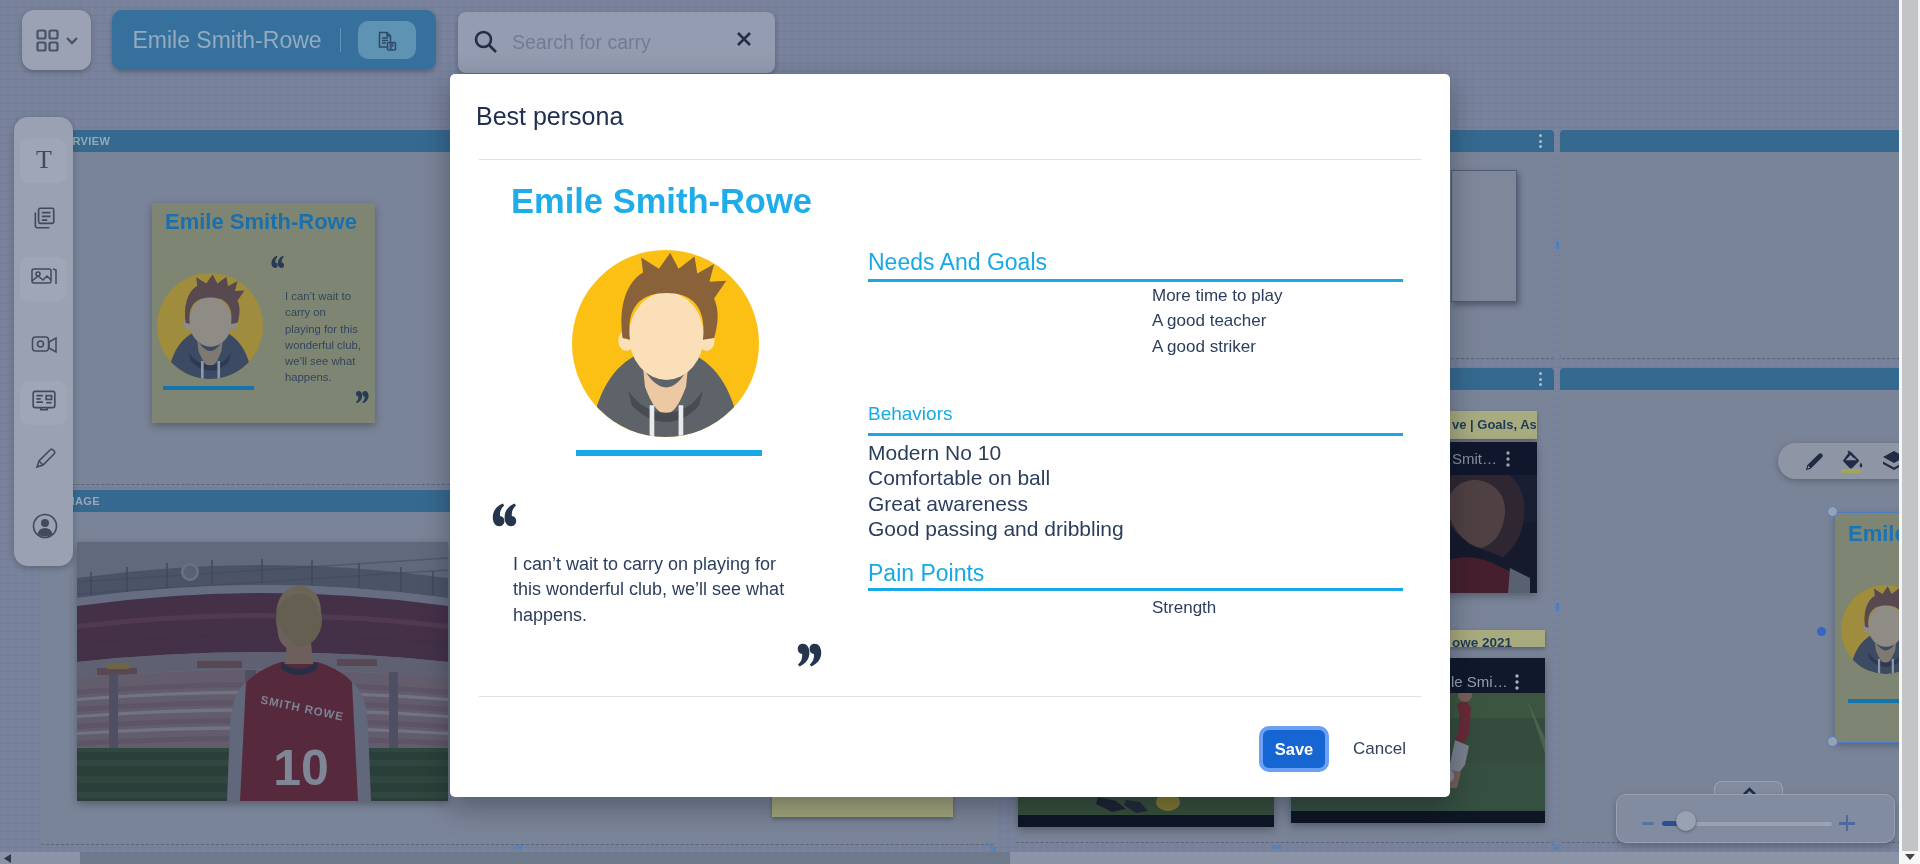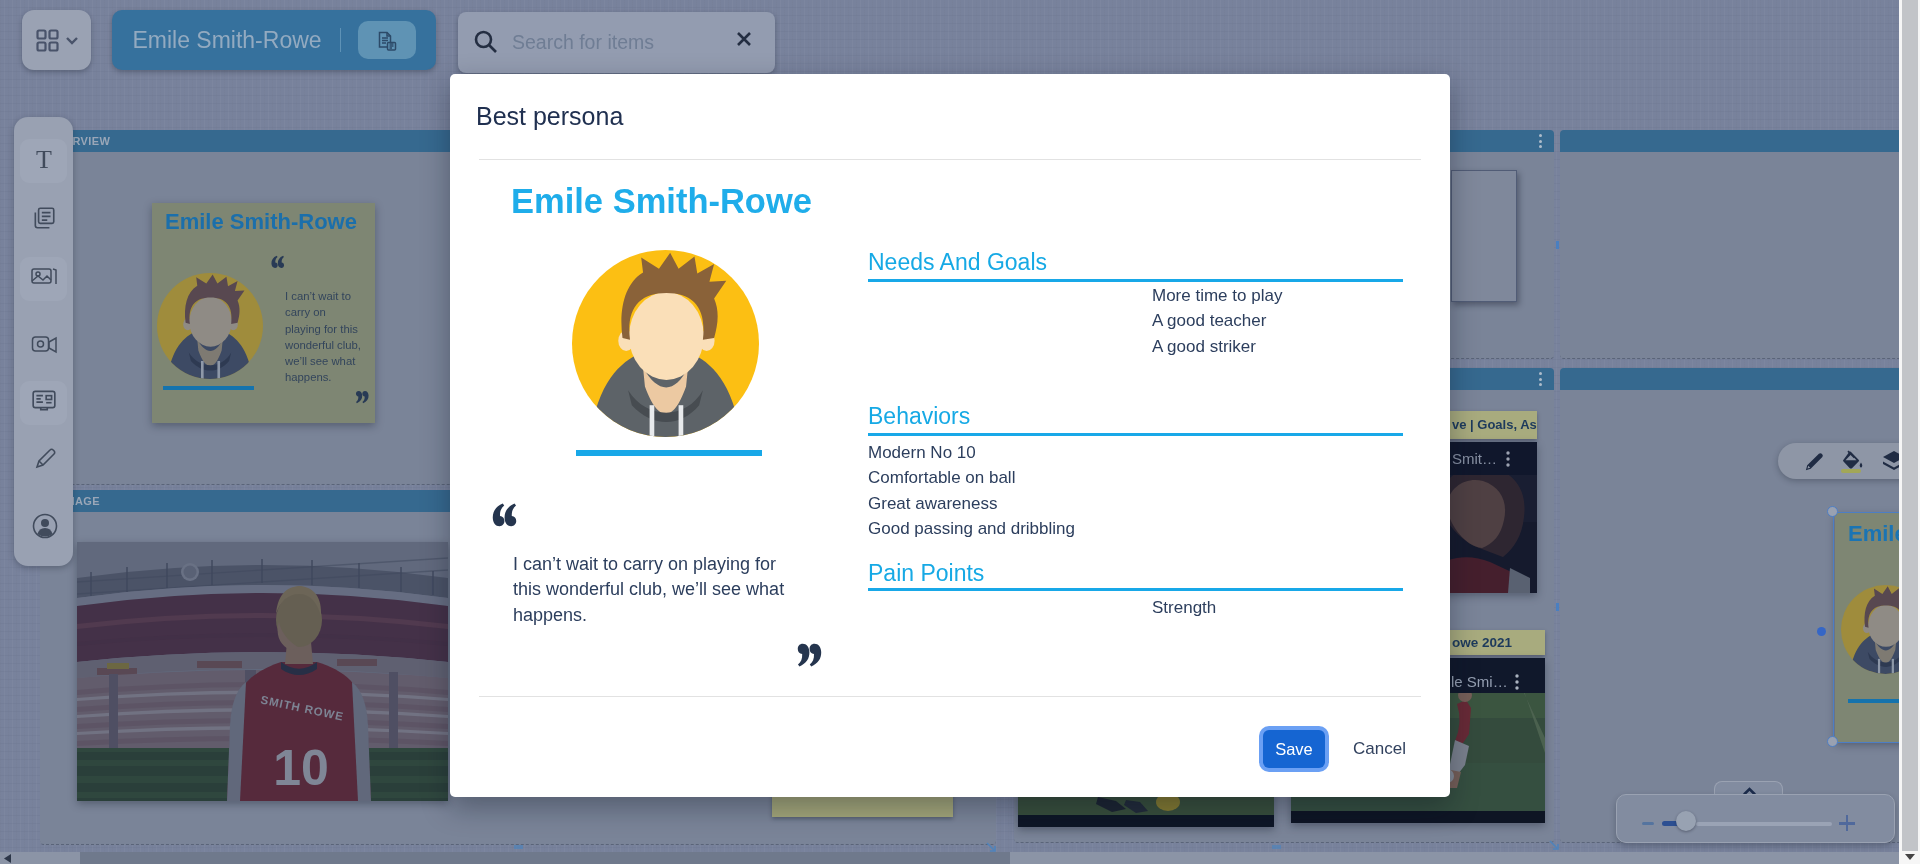--- a/index.html
+++ b/index.html
@@ -174,21 +174,21 @@
   <rect x="0" y="0" width="133" height="33" fill="#10182c"></rect>
   <text x="48" y="22" font-size="15" fill="#a8b2c4" font-family="Liberation Sans">Smit…</text>
   <g fill="#c3cad6">
         <circle cx="104" cy="11" r="1.7"></circle>
         <circle cx="104" cy="17" r="1.7"></circle>
         <circle cx="104" cy="23" r="1.7"></circle>
       </g>
   <rect width="133" height="151" fill="#10182e" opacity="0.22"></rect>
 </svg>
 </div>
-<div class="stick" style="left:1420px;top:630px;width:125px;height:25px;font-size:13.5px;line-height:25px">
+<div class="stick" style="left:1420px;top:630px;width:125px;height:17px;font-size:13.5px;line-height:25px">
     <span style="position:absolute;left:32px">owe 2021</span>
   </div>
 <div class="abs" style="left:1291px;top:658px;width:254px;height:165px;background:#0f1628;box-shadow:0 3px 8px rgba(20,25,40,.35);overflow:hidden">
 <svg width="254" height="165" viewBox="0 0 254 165">
   <rect width="254" height="165" fill="#3a5540"></rect>
   <rect x="0" y="0" width="254" height="60" fill="#415c41"></rect>
   <rect x="0" y="60" width="254" height="45" fill="#38513d"></rect>
   <path d="M225 18 L254 80 L254 95 L232 30 Z" fill="#5a7258" opacity=".8"></path>
   <path d="M166 46 l9 -4 l5 8 l-2 26 l-8 12 l-6 -5 q8 -19 2 -37Z" fill="#742a35"></path>
   <path d="M164 82 l14 6 l-4 19 l-10 13 l-7 -4 Z" fill="#8a8f9a"></path>
@@ -241,21 +241,21 @@
       <rect x="12.5" y="13.5" width="8" height="7.5" rx="1" fill="#5f93b4" stroke="#2c4a68"></rect>
       <path d="M14.5 15 h4 M14.5 17 h4 M14.5 19 h2.5"></path>
     </svg>
   </div>
 </div>
 <div class="abs" style="left:458px;top:12px;width:317px;height:61px;background:#939cb0;border-radius:8px;box-shadow:0 2px 5px rgba(20,25,40,.3)">
   <svg class="abs" style="left:14px;top:16px" width="28" height="28" viewBox="0 0 28 28" fill="none" stroke="#242e42" stroke-width="2.6">
     <circle cx="11.5" cy="11.5" r="7.5"></circle>
       <path d="M17 17 L24 24"></path>
   </svg>
-  <div class="abs" style="left:54px;top:0;height:61px;line-height:61px;font-size:19.5px;color:#6f7d94">Search for items</div>
+  <div class="abs" style="left:54px;top:0;height:61px;line-height:61px;font-size:19.5px;color:#6f7d94">Search for carry</div>
   <svg class="abs" style="left:278px;top:19px" width="16" height="16" viewBox="0 0 16 16" stroke="#242e42" stroke-width="2.6">
     <path d="M2 2 L14 14 M14 2 L2 14"></path>
   </svg>
 </div>
 
 <div class="abs" style="left:14px;top:117px;width:59px;height:449px;background:#99a1b2;border-radius:14px;box-shadow:0 2px 6px rgba(20,25,40,.3)">
   <div class="abs" style="left:6px;top:22px;width:47px;height:44px;background:#9ea6b7;border-radius:9px"></div>
   <div class="abs" style="left:6px;top:140px;width:47px;height:44px;background:#9ea6b7;border-radius:9px"></div>
   <div class="abs" style="left:6px;top:264px;width:47px;height:44px;background:#9ea6b7;border-radius:9px"></div>
   <div class="abs" style="left:0;top:0;width:59px">
@@ -390,30 +390,30 @@
       <g transform="rotate(180 13 13)">
         <path d="M9.5 0.5 C3.5 3 0.5 7.5 0.7 13.2 C0.8 17.5 3.2 20.5 6.6 20.5 C9.3 20.5 11 18.5 11 16 C11 13.6 9.4 11.8 7.1 11.6 C6.8 7.4 8.2 4.4 10.8 2.3 Z" transform="translate(0,1) scale(1.13)"></path>
         <path d="M9.5 0.5 C3.5 3 0.5 7.5 0.7 13.2 C0.8 17.5 3.2 20.5 6.6 20.5 C9.3 20.5 11 18.5 11 16 C11 13.6 9.4 11.8 7.1 11.6 C6.8 7.4 8.2 4.4 10.8 2.3 Z" transform="translate(11.8,1) scale(1.13)"></path>
       </g>
     </svg>
 
   <div class="abs" style="left:418px;top:175px;font-size:23px;color:#16a9e5">Needs And Goals</div>
   <div class="abs" style="left:418px;top:205px;width:535px;height:2.6px;background:#18a8e8"></div>
   <div class="abs" style="left:702px;top:209px;width:260px;font-size:17px;line-height:25.4px;color:#2c3e5d">More time to play<br>A good teacher<br>A good striker</div>
 
-  <div class="abs" style="left:418px;top:329px;font-size:23px;color:#16a9e5">Behaviors</div>
+  <div class="abs" style="left:418px;top:329px;font-size:19px;color:#16a9e5">Behaviors</div>
   <div class="abs" style="left:418px;top:359px;width:535px;height:2.6px;background:#18a8e8"></div>
-  <div class="abs" style="left:418px;top:366px;width:300px;font-size:17px;line-height:25.4px;color:#2c3e5d">Modern No 10<br>Comfortable on ball<br>Great awareness<br>Good passing and dribbling</div>
+  <div class="abs" style="left:418px;top:366px;width:300px;font-size:21px;line-height:25.4px;color:#2c3e5d">Modern No 10<br>Comfortable on ball<br>Great awareness<br>Good passing and dribbling</div>
 
   <div class="abs" style="left:418px;top:486px;font-size:23px;color:#16a9e5">Pain Points</div>
   <div class="abs" style="left:418px;top:514px;width:535px;height:2.6px;background:#18a8e8"></div>
   <div class="abs" style="left:702px;top:521px;width:260px;font-size:17px;line-height:25.4px;color:#2c3e5d">Strength</div>
 
   <div class="abs" style="left:29px;top:622px;width:942px;height:1px;background:#e2e2e2"></div>
-  <div class="abs" style="left:813px;top:656px;width:62px;height:38px;background:#1565d2;border-radius:6px;box-shadow:0 0 0 4px #6ba0f4;color:#fff;font-size:16.5px;font-weight:normal;text-align:center;line-height:38px">Save</div>
+  <div class="abs" style="left:813px;top:656px;width:62px;height:38px;background:#1565d2;border-radius:6px;box-shadow:0 0 0 4px #6ba0f4;color:#fff;font-size:16.5px;font-weight:bold;text-align:center;line-height:38px">Save</div>
   <div class="abs" style="left:903px;top:665px;font-size:17px;color:#31415e">Cancel</div>
 </div>
 
 <div class="abs" style="left:1899px;top:0;width:21px;height:864px;background:#f6f6f6"></div>
 <div class="abs" style="left:1902px;top:0;width:15.5px;height:851px;background:#c2c4c8"></div>
 <svg class="abs" style="left:1905px;top:853px" width="10" height="8" viewBox="0 0 10 8">
     <path d="M0 1 L10 1 L5 7 Z" fill="#444"></path>
   </svg>
 
 </body></html>

